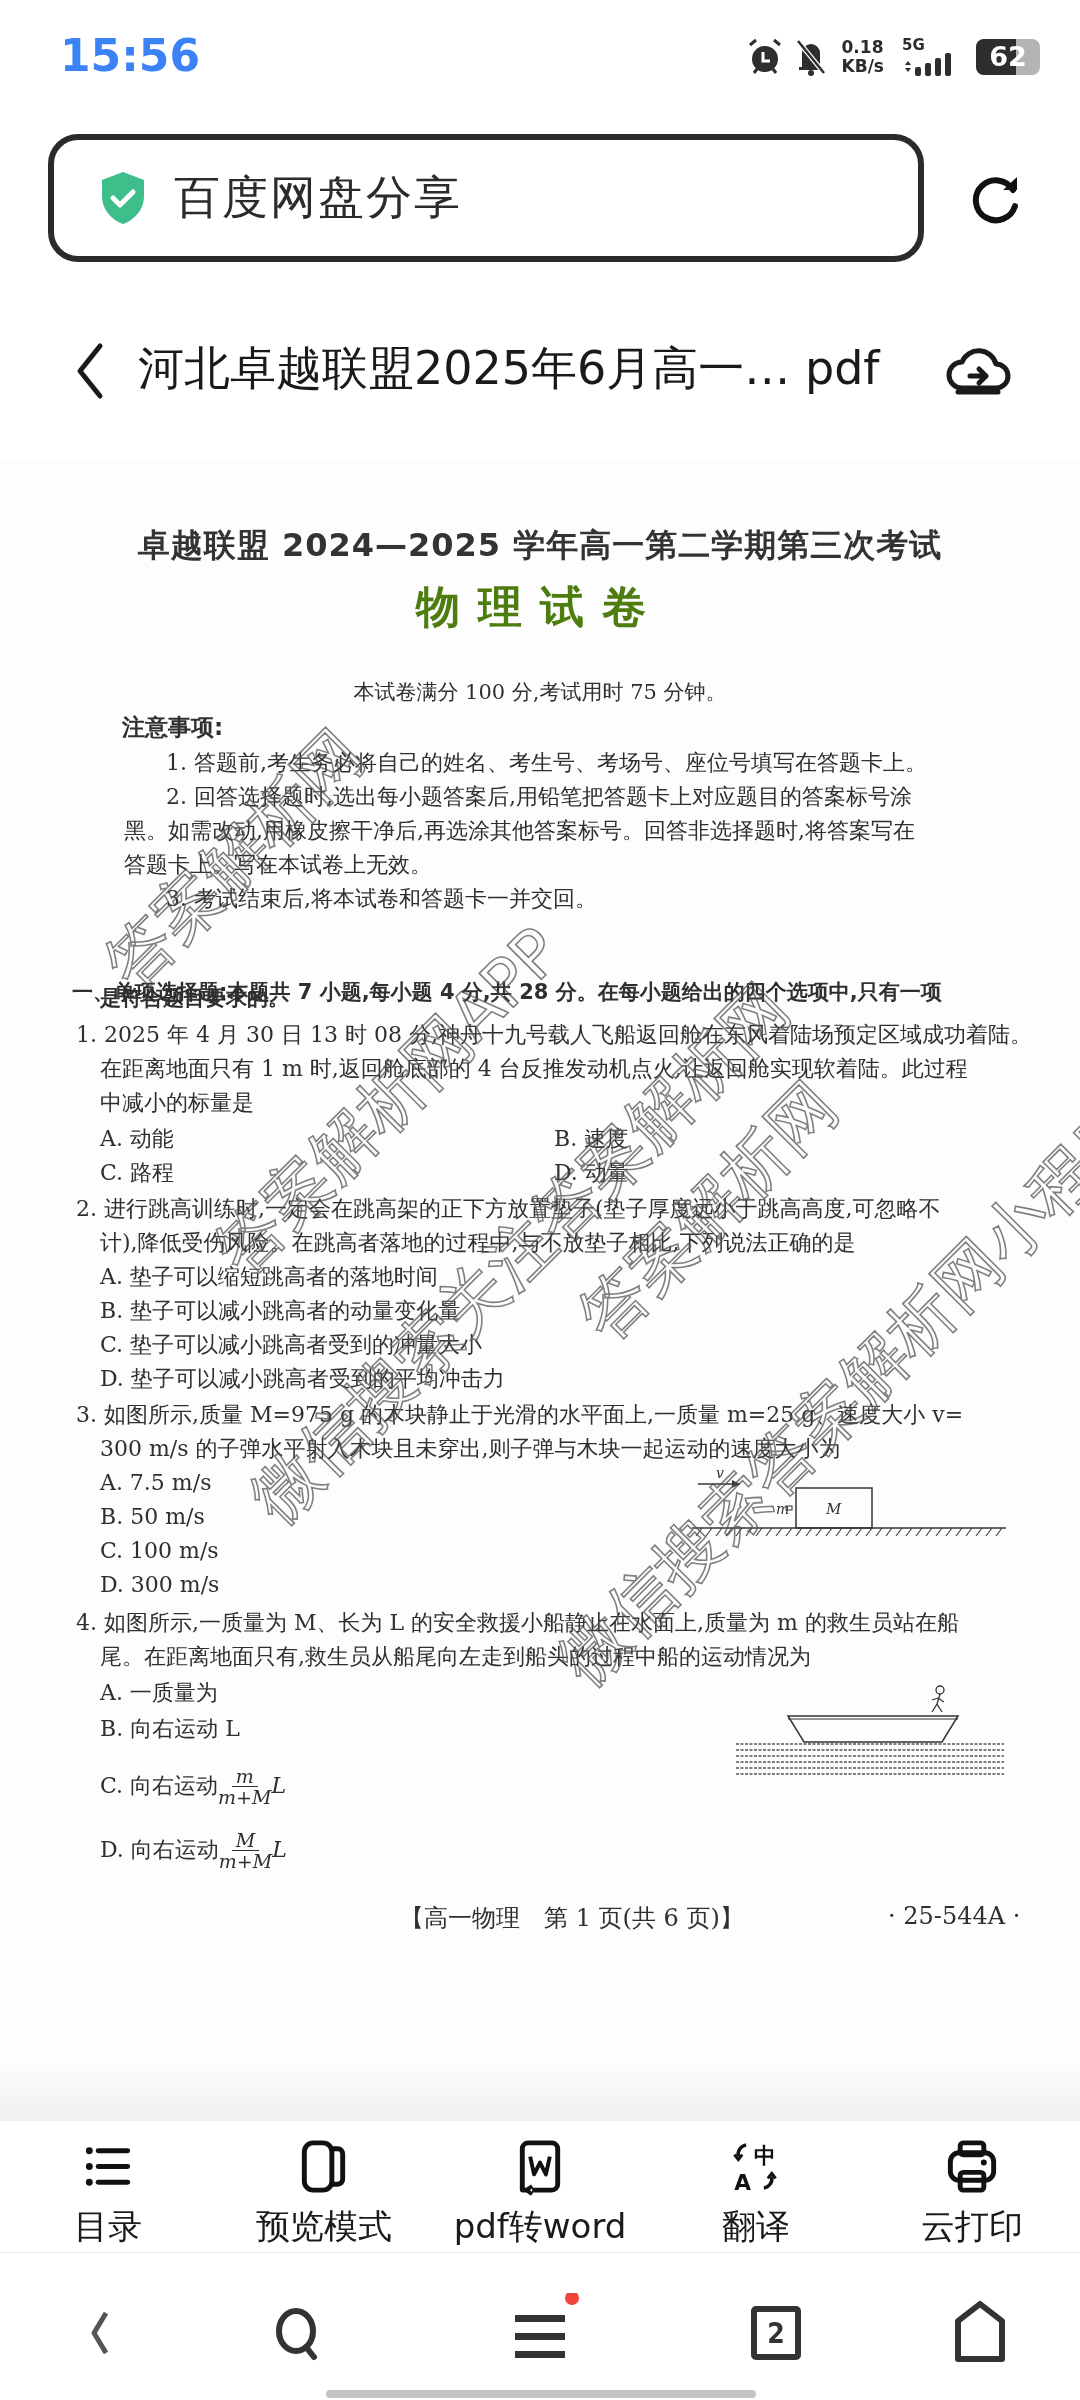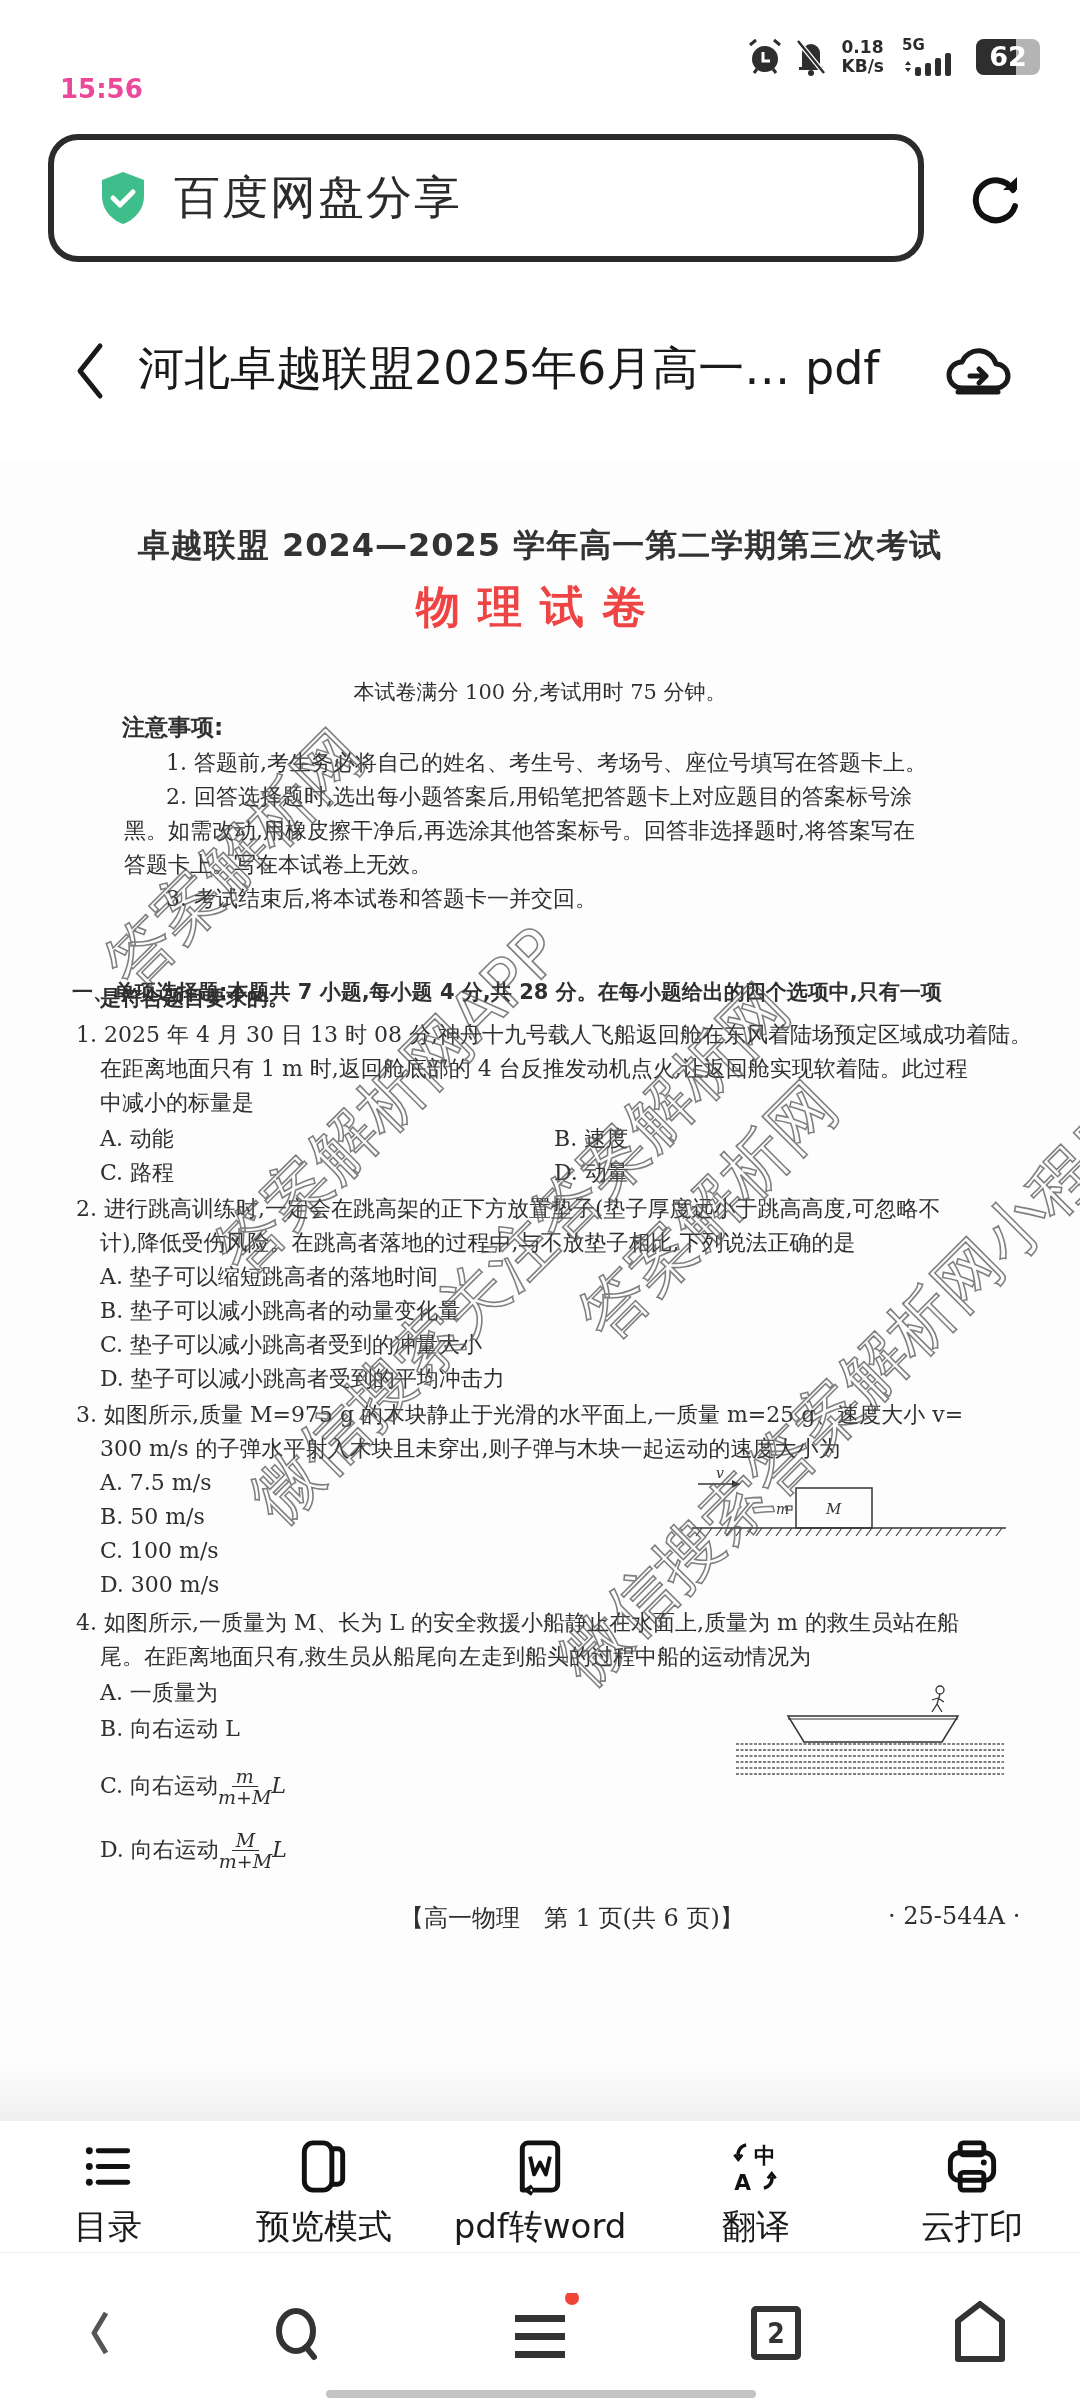--- a/index.html
+++ b/index.html
@@ -1,21 +1,21 @@
 <!DOCTYPE html>
 <html><head>
 <meta charset="utf-8">
 <style>
   * { box-sizing: border-box; margin: 0; padding: 0; }
   html, body { width: 1080px; height: 2400px; background: #ffffff; overflow: hidden; }
   body { font-family: "DejaVu Sans", "Liberation Sans", sans-serif; color: #1a1a1a; position: relative; }
 
   
   .status-bar { position: absolute; top: 0; left: 0; width: 1080px; height: 115px; }
-  .status-time { position: absolute; left: 60px; top: 30px; font-size: 26px; font-weight: 600; color: #ec4899; letter-spacing: 0px; margin-top: 44px; }
+  .status-time { position: absolute; left: 60px; top: 30px; font-size: 44px; font-weight: 600; color: #3b82f6; letter-spacing: 0px; }
   .status-icons { position: absolute; right: 40px; top: 34px; height: 46px; display: flex; align-items: center; gap: 10px; }
   .status-icons svg { display: block; }
   .net-speed { display: flex; flex-direction: column; font-size: 17px; font-weight: 700; line-height: 19px; color: #2b2b2b; text-align: left; margin-left: 4px; }
   .sig-wrap { display: flex; flex-direction: column; align-items: flex-start; margin-left: 8px; }
   .sig-label { font-size: 15px; font-weight: 700; color: #2b2b2b; line-height: 15px; }
   .battery { position: relative; width: 64px; height: 36px; border-radius: 8px; background: #b4b4b4; overflow: hidden; margin-left: 6px; padding-left: 32px; }
   .battery .fill { position: absolute; left: 0; top: 0; bottom: 0; width: 62%; background: #2e2e2e; }
   .battery .lvl { position: absolute; left: 0; right: 0; top: 0; bottom: 0; text-align: center; font-size: 27px; font-weight: 700; color: #fff; line-height: 36px; }
 
   
@@ -26,21 +26,21 @@
   
   .file-header { position: absolute; left: 0; top: 320px; width: 1080px; height: 100px; }
   .back-btn { position: absolute; left: 68px; top: 20px; width: 44px; height: 62px; }
   .file-title { position: absolute; left: 138px; top: 18px; font-size: 46px; color: #1a1a1a; white-space: nowrap; }
   .cloud-btn { position: absolute; left: 944px; top: 18px; width: 68px; height: 64px; }
 
   
   .pdf-page { position: absolute; left: 0; top: 460px; width: 1080px; height: 1660px; background: #fdfdfd; overflow: hidden; font-family: "DejaVu Serif", "Liberation Serif", serif; color: #2f2f2f; padding-left: 28px; }
   .pdf-fade { position: absolute; left: 0; top: 2060px; width: 1080px; height: 60px; background: linear-gradient(#ffffff00, #f0f0f0); }
   .doc-title { position: absolute; left: 0; width: 1080px; top: 64px; text-align: center; font-size: 32px; font-weight: 700; font-family: "DejaVu Sans", sans-serif; color: #333; letter-spacing: 1px; }
-  .doc-subject { position: absolute; left: 0; width: 1080px; top: 118px; text-align: center; font-size: 44px; font-weight: 700; font-family: "DejaVu Sans", sans-serif; color: #ef4444; letter-spacing: 18px; }
+  .doc-subject { position: absolute; left: 0; width: 1080px; top: 118px; text-align: center; font-size: 44px; font-weight: 700; font-family: "DejaVu Sans", sans-serif; color: #4d7c0f; letter-spacing: 18px; }
   .doc-meta { position: absolute; left: 0; width: 1080px; top: 218px; text-align: center; font-size: 21px; }
   .p { position: absolute; font-size: 22px; white-space: nowrap; color: #2f2f2f; }
   .bold { font-weight: 700; font-family: "DejaVu Sans", sans-serif; }
   .frac { display: inline-flex; flex-direction: column; align-items: center; vertical-align: middle; font-style: italic; font-size: 19px; line-height: 20px; }
   .frac .num { padding: 0 4px; border-bottom: 1.5px solid #2f2f2f; }
   .it { font-style: italic; }
 
   .watermark { position: absolute; font-family: "DejaVu Sans", sans-serif; font-size: 66px; color: transparent; -webkit-text-stroke: 1.6px #555; white-space: nowrap; transform-origin: left top; opacity: 0.75; pointer-events: none; }
 
   .footer-line { position: absolute; top: 1442px; font-size: 24px; }

